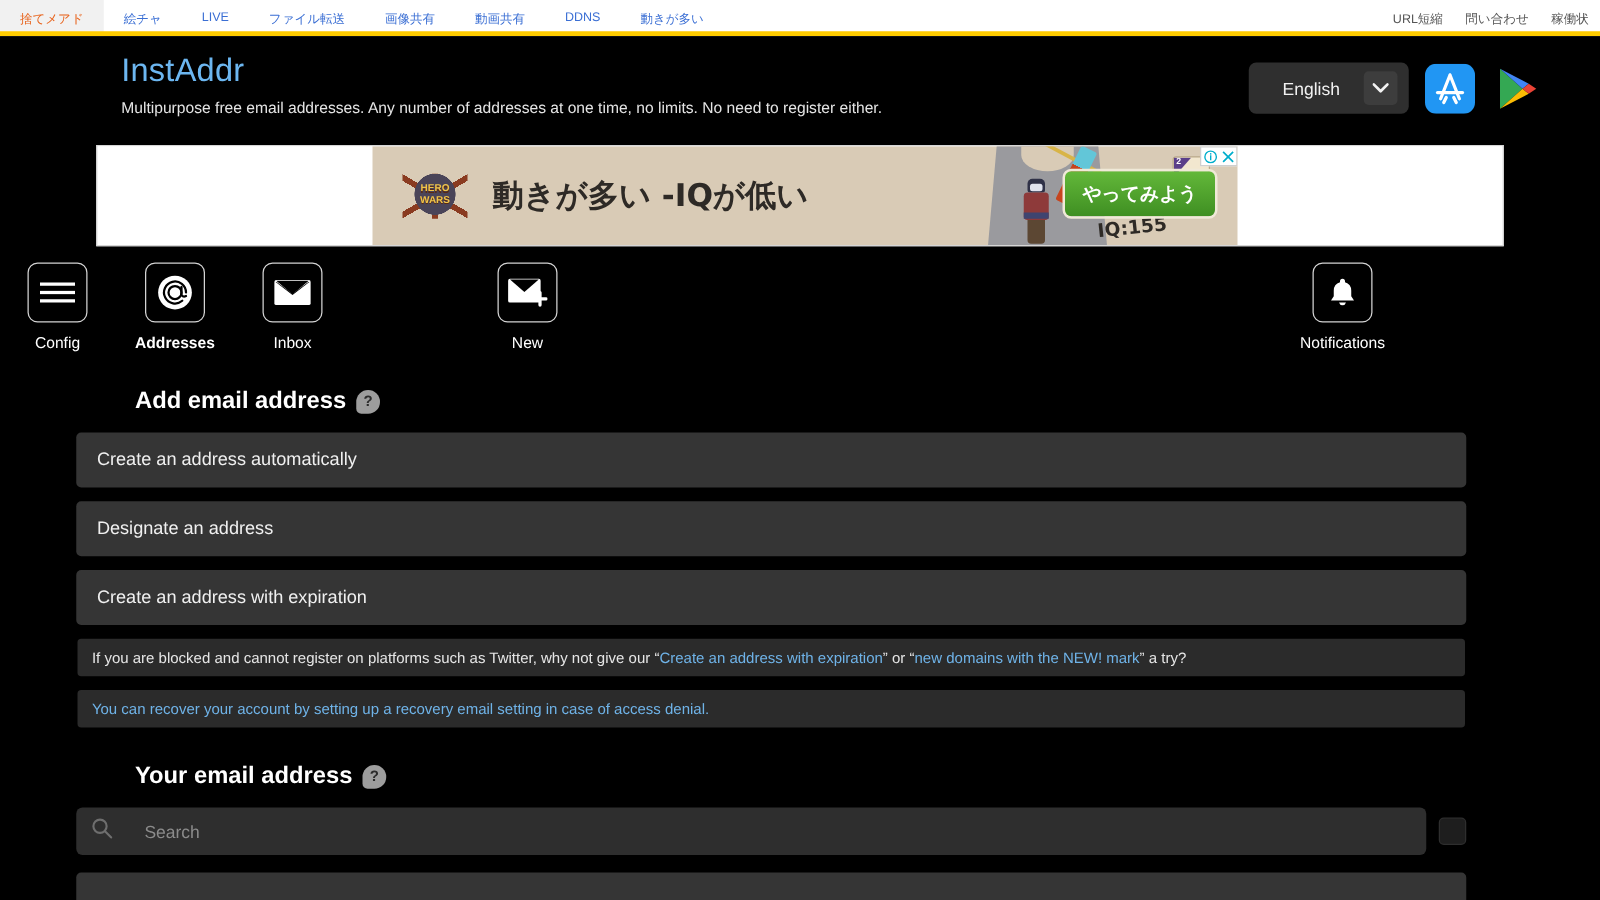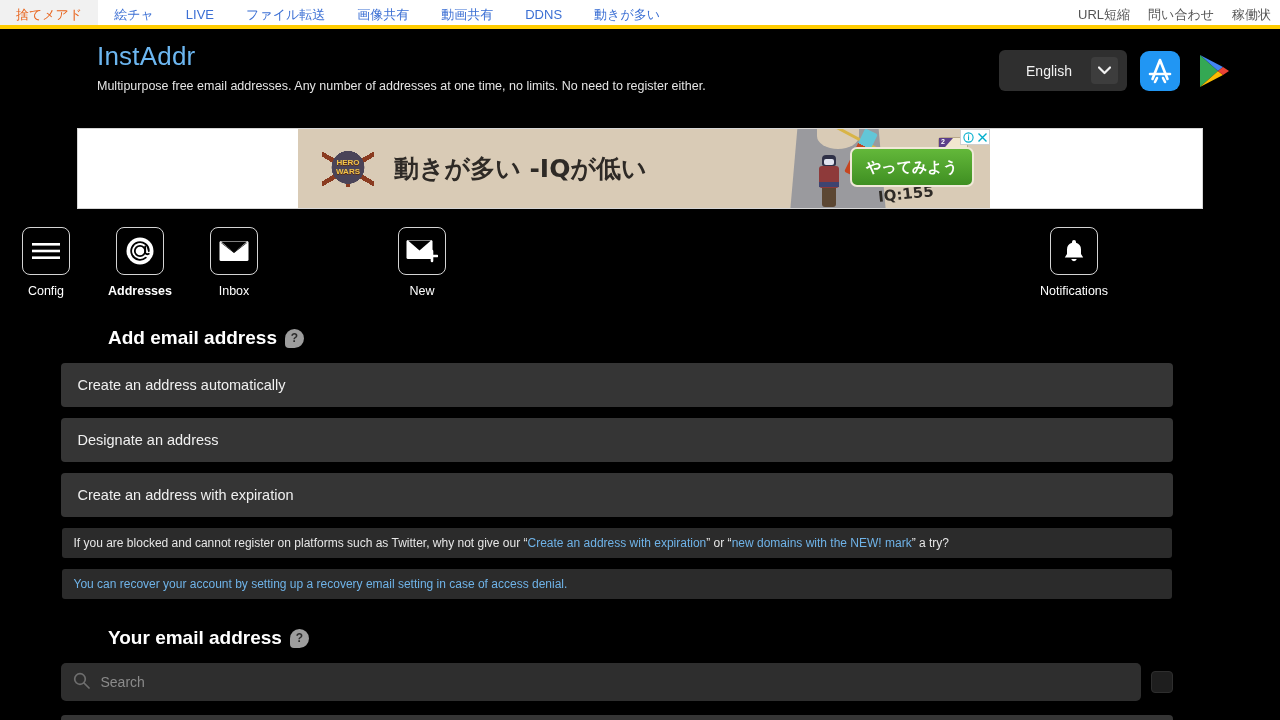--- a/index.html
+++ b/index.html
@@ -9,21 +9,21 @@
     font-family: "Liberation Sans", sans-serif;
     overflow: hidden;
   }
 
   
   #topbar {
     height: 29px;
     background: #ffffff;
     display: flex;
     align-items: stretch;
-    font-size: 13px;
+    font-size: 10px;
     white-space: nowrap;
     overflow: hidden;
     position: relative;
   }
   .tb-item {
     display: flex; align-items: center;
     padding: 0 16px;
     color: #3b6fd4;
     text-decoration: none;
   }
@@ -76,21 +76,21 @@
     width: 27px; height: 27px;
     background: #3d3d3d;
     border-radius: 4px;
     display: flex; align-items: center; justify-content: center;
   }
   .appbtn { width: 40px; height: 40px; display: block; }
 
   
   #ad-strip {
     position: relative;
-    margin: 12px auto;
+    margin: 0 auto;
     width: 1126px;
     height: 81px;
     background: #ffffff;
     border: 1px solid #d6d6d6;
     display: flex;
     overflow: hidden;
   }
   #ad-spacer-l { width: 220px; background: #fff; }
   #ad-spacer-r { flex: 1; background: #fff; }
   #ad-creative {
@@ -301,21 +301,21 @@
     width: 1112px;
     display: flex; align-items: center; gap: 10px;
   }
   #search-box {
     flex: 1;
     height: 38px;
     background: #2e2e2e;
     border-radius: 5px;
     display: flex; align-items: center;
     padding: 0 12px;
-    gap: 11px;
+    gap: 26px;
   }
   #search-placeholder { color: #8b8b8b; font-size: 14px; }
   #search-extra {
     width: 22px; height: 22px;
     background: #1e1e1e;
     border: 1px solid #2e2e2e;
     border-radius: 4px;
   }
   #list-row-partial {
     margin: 14px auto 0;

